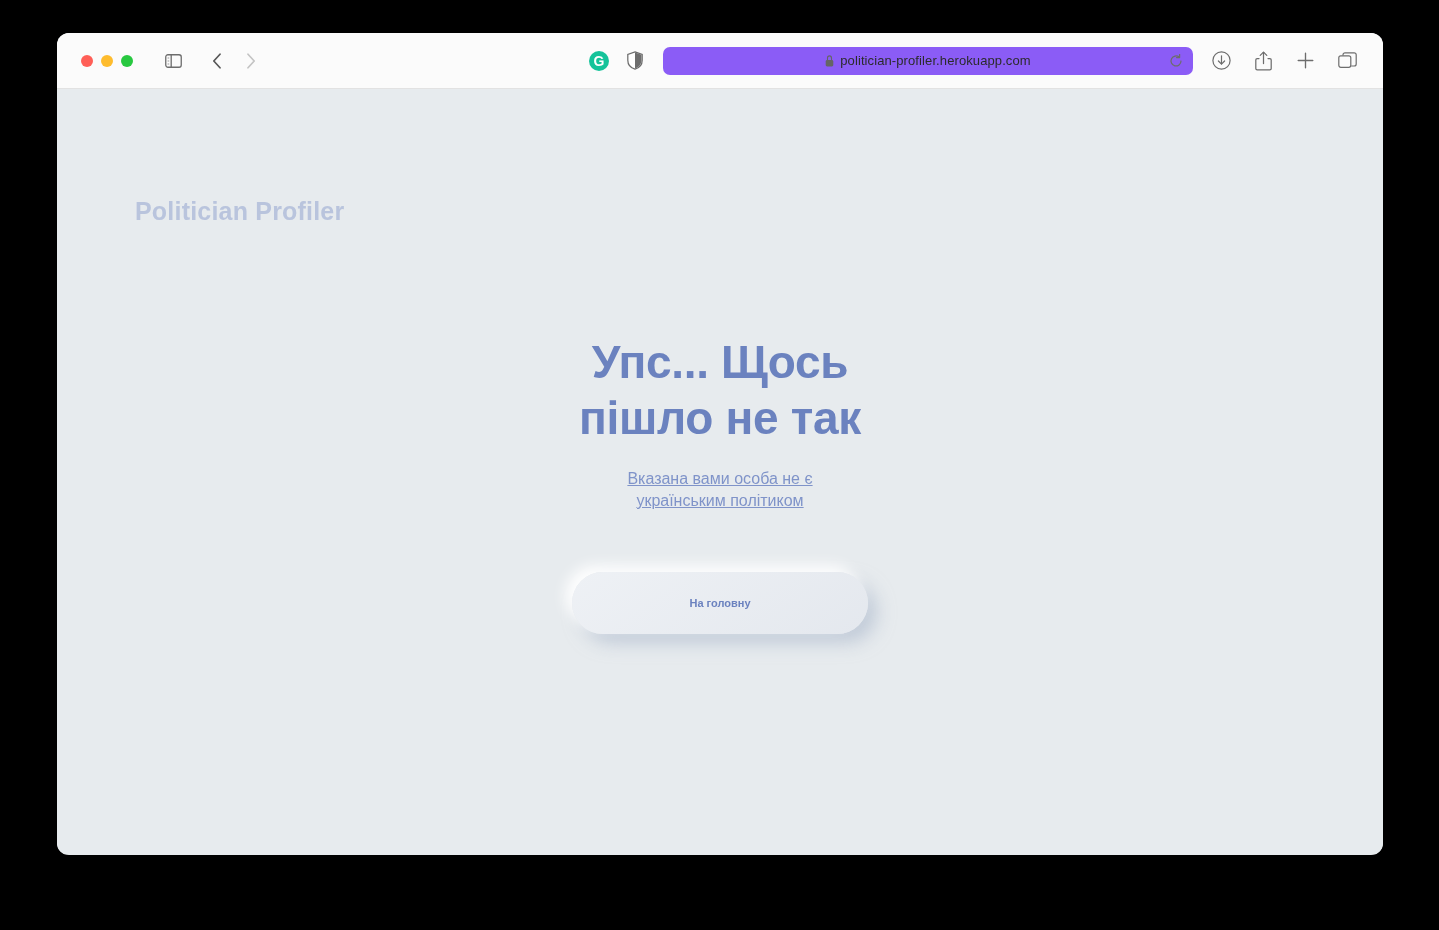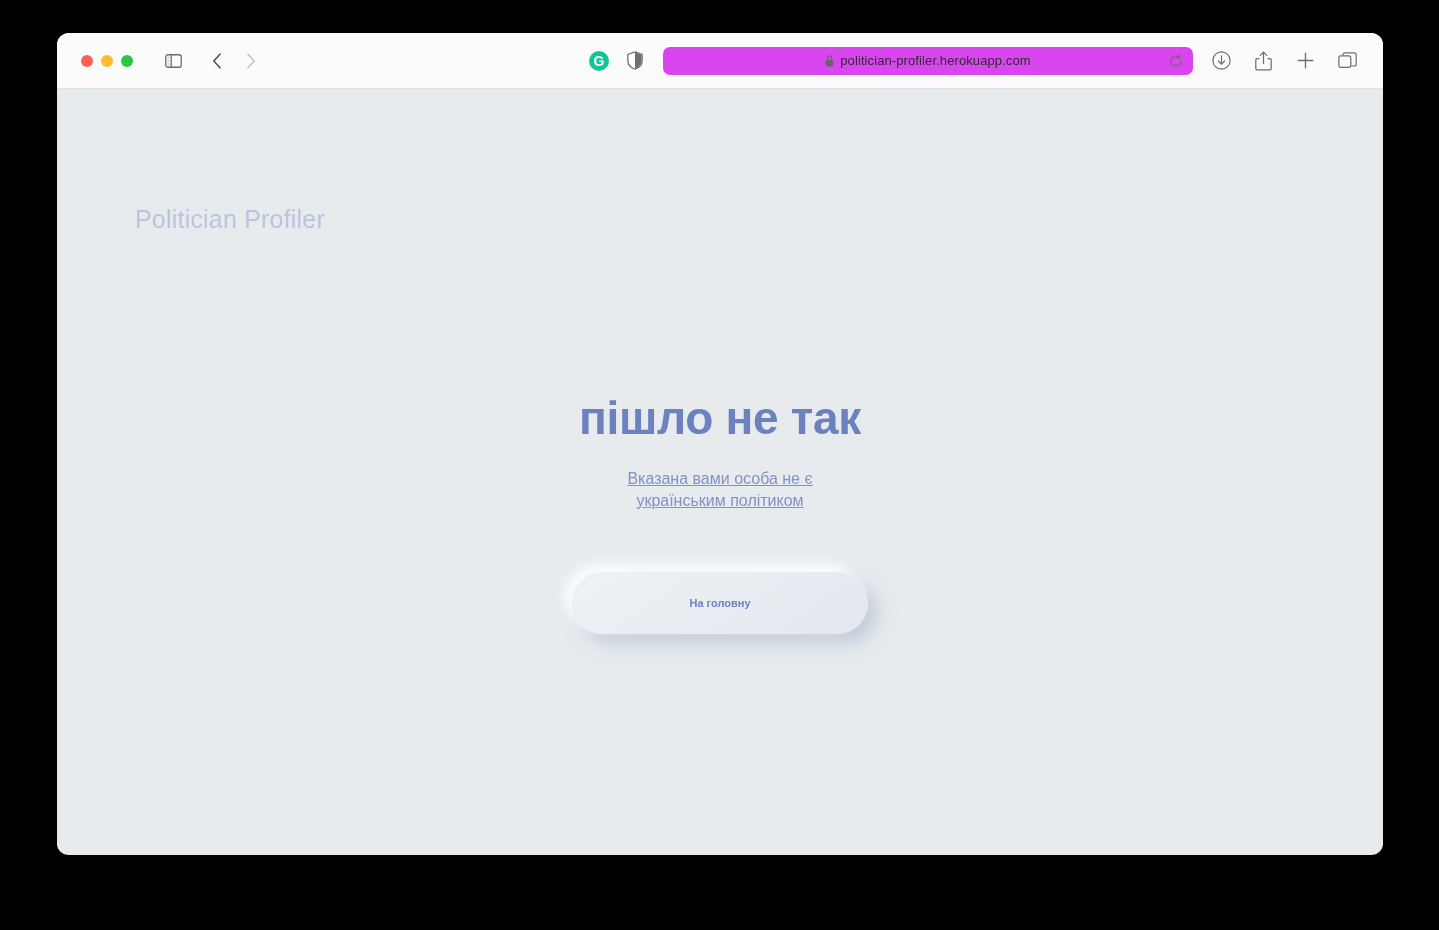--- a/index.html
+++ b/index.html
@@ -98,21 +98,21 @@
   }
 
   .urlbar-wrap {
     width: 530px;
     margin: 0 14px;
     position: relative;
   }
   .urlbar {
     height: 28px;
     border-radius: 7px;
-    background: #d946ef;
+    background: #8b5cf6;
     display: flex;
     align-items: center;
     justify-content: center;
     position: relative;
   }
   .url-text {
     font-size: 13px;
     color: #2b2b2b;
     letter-spacing: 0.1px;
     font-family: "Liberation Sans", sans-serif;
@@ -147,23 +147,23 @@
   .page {
     position: relative;
     height: calc(100% - 57px);
     background: #e7ebee;
     overflow: hidden;
   }
 
   .site-logo {
     position: absolute;
     left: 78px;
-    top: 116px;
+    top: 108px;
     font-size: 25px;
-    font-weight: normal;
+    font-weight: bold;
     color: #b9c4dd;
     letter-spacing: 0.2px;
     font-family: "Liberation Sans", sans-serif;
   }
 
   .center-block {
     position: absolute;
     left: 0;
     right: 0;
     top: 245px;
@@ -308,21 +308,21 @@
       </div>
 
     </div>
 
     <div class="page">
 
       <div class="site-logo">Politician Profiler</div>
 
       <div class="center-block">
         <h1 class="err-title">
-          <br>
+          <span>Упс... Щось</span><br>
           <span>пішло не так</span>
         </h1>
 
         <p class="err-sub">Вказана вами особа не є українським політиком</p>
 
         <button class="home-btn">На головну</button>
       </div>
 
     </div>
 

